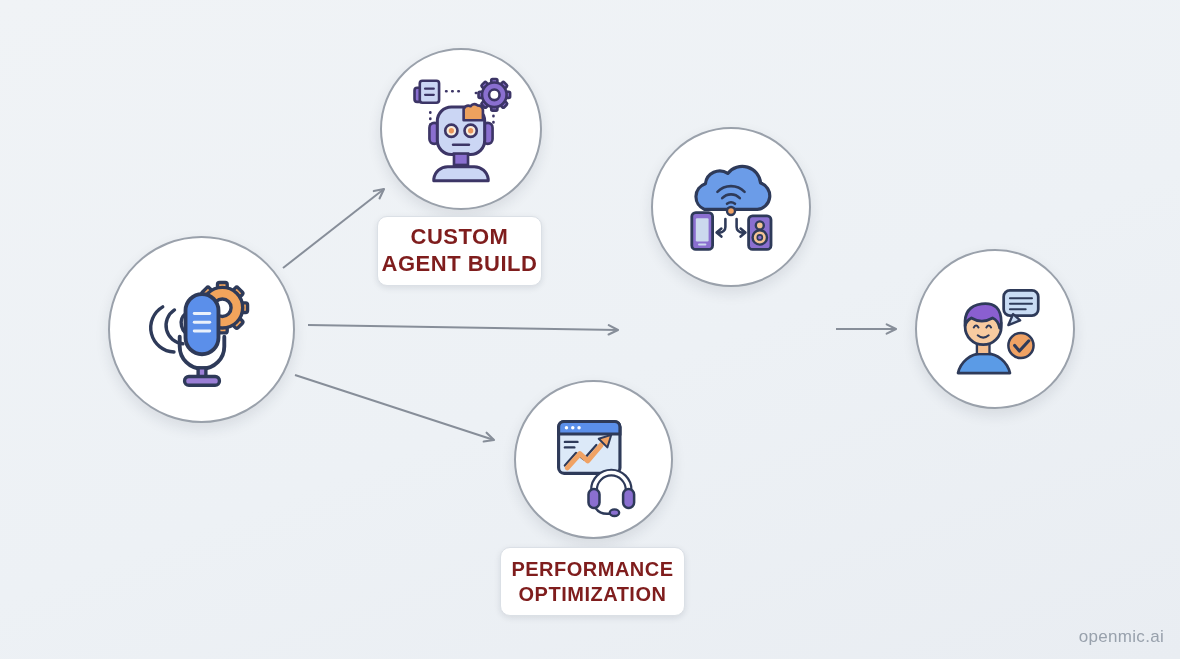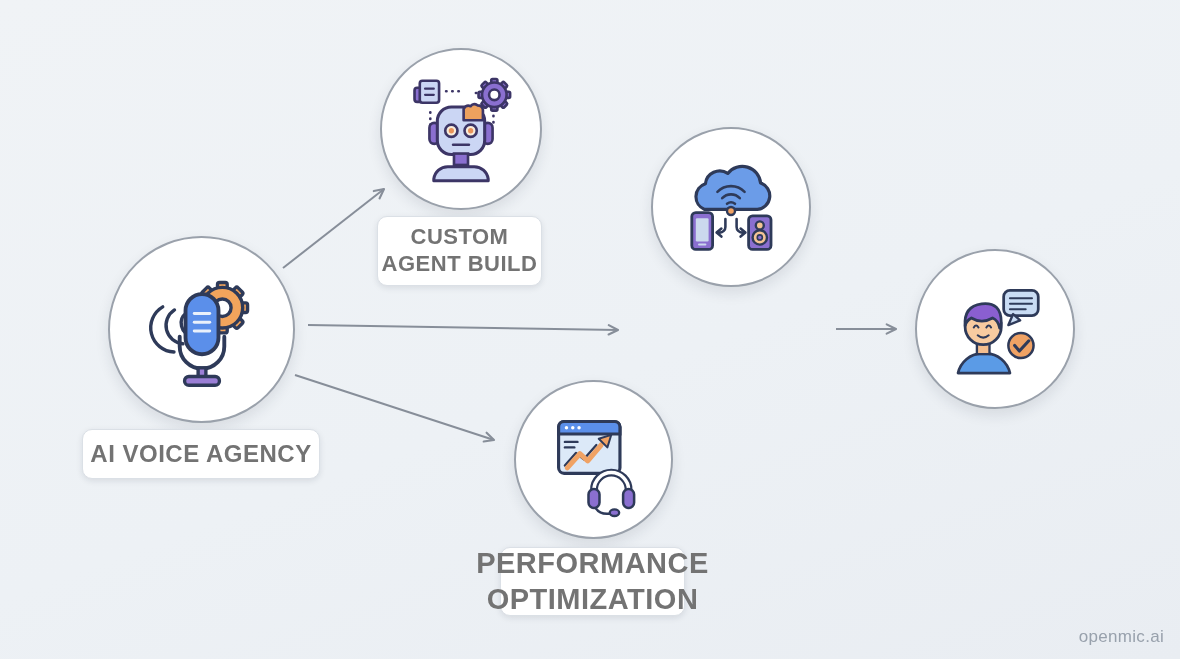--- a/index.html
+++ b/index.html
@@ -13,33 +13,33 @@
     position:absolute;border-radius:50%;background:#ffffff;
     border:2px solid #9aa1ab;
     box-shadow:0 6px 14px rgba(30,40,60,0.10);
     display:flex;align-items:center;justify-content:center;
   }
   .node-circle svg{display:block;}
   .node-label{
     position:absolute;background:#ffffff;border:1px solid #dbe0e6;border-radius:10px;
     box-shadow:0 2px 6px rgba(20,30,50,0.10);
     display:flex;align-items:center;justify-content:center;text-align:center;
-    color:#737373;font-weight:700;letter-spacing:0.5px;line-height:1.22;
+    color:#7f1d1d;font-weight:700;letter-spacing:0.5px;line-height:1.22;
   }
   
   .c-voice{left:108px;top:236px;width:183px;height:183px;}
   .c-custom{left:380px;top:48px;width:158px;height:158px;}
   .c-multi{left:651px;top:127px;width:156px;height:156px;}
   .c-perf{left:514px;top:380px;width:155px;height:155px;}
   .c-cx{left:915px;top:249px;width:156px;height:156px;}
   
   .l-voice{left:82px;top:429px;width:236px;height:48px;font-size:24px;white-space:nowrap;}
   .l-custom{left:377px;top:216px;width:163px;height:68px;font-size:22px;}
   .l-multi{left:637px;top:297px;width:185px;height:64px;font-size:22px;}
-  .l-perf{left:500px;top:547px;width:183px;height:67px;font-size:29px;}
+  .l-perf{left:500px;top:547px;width:183px;height:67px;font-size:20px;}
   .l-cx{left:909px;top:418px;width:169px;height:43px;font-size:22px;white-space:nowrap;}
   .watermark{
     position:absolute;right:16px;bottom:12px;color:#98a1ac;font-size:17px;
     letter-spacing:0.3px;
     margin-top:36px;
   }
 </style>
 </head>
 <body>
 
@@ -89,21 +89,20 @@
       <g stroke="#eaf1fb" stroke-width="3" stroke-linecap="round">
         <line x1="57" y1="48" x2="73" y2="48"></line>
         <line x1="57" y1="57" x2="73" y2="57"></line>
         <line x1="57" y1="66" x2="73" y2="66"></line>
       </g>
 
       <rect x="61" y="104" width="8" height="10" fill="#9b7fd6" stroke="#2e3a59" stroke-width="3.5"></rect>
       <rect x="47" y="113" width="36" height="9" rx="4.5" fill="#9b7fd6" stroke="#2e3a59" stroke-width="3.5"></rect>
     </svg>
   </div>
-  <div class="node-label l-voice">AI VOICE AGENCY</div>
 
   <div class="node-circle c-custom">
     <svg width="114" height="114" viewBox="0 0 130 130">
 
       <g stroke="#3c3566" stroke-width="3" stroke-linecap="round" stroke-dasharray="0.5 6.5" fill="none">
         <path d="M48 22 h16"></path>
         <path d="M82 24 h12"></path>
         <path d="M30 46 v16"></path>
         <path d="M102 50 v14"></path>
       </g>

